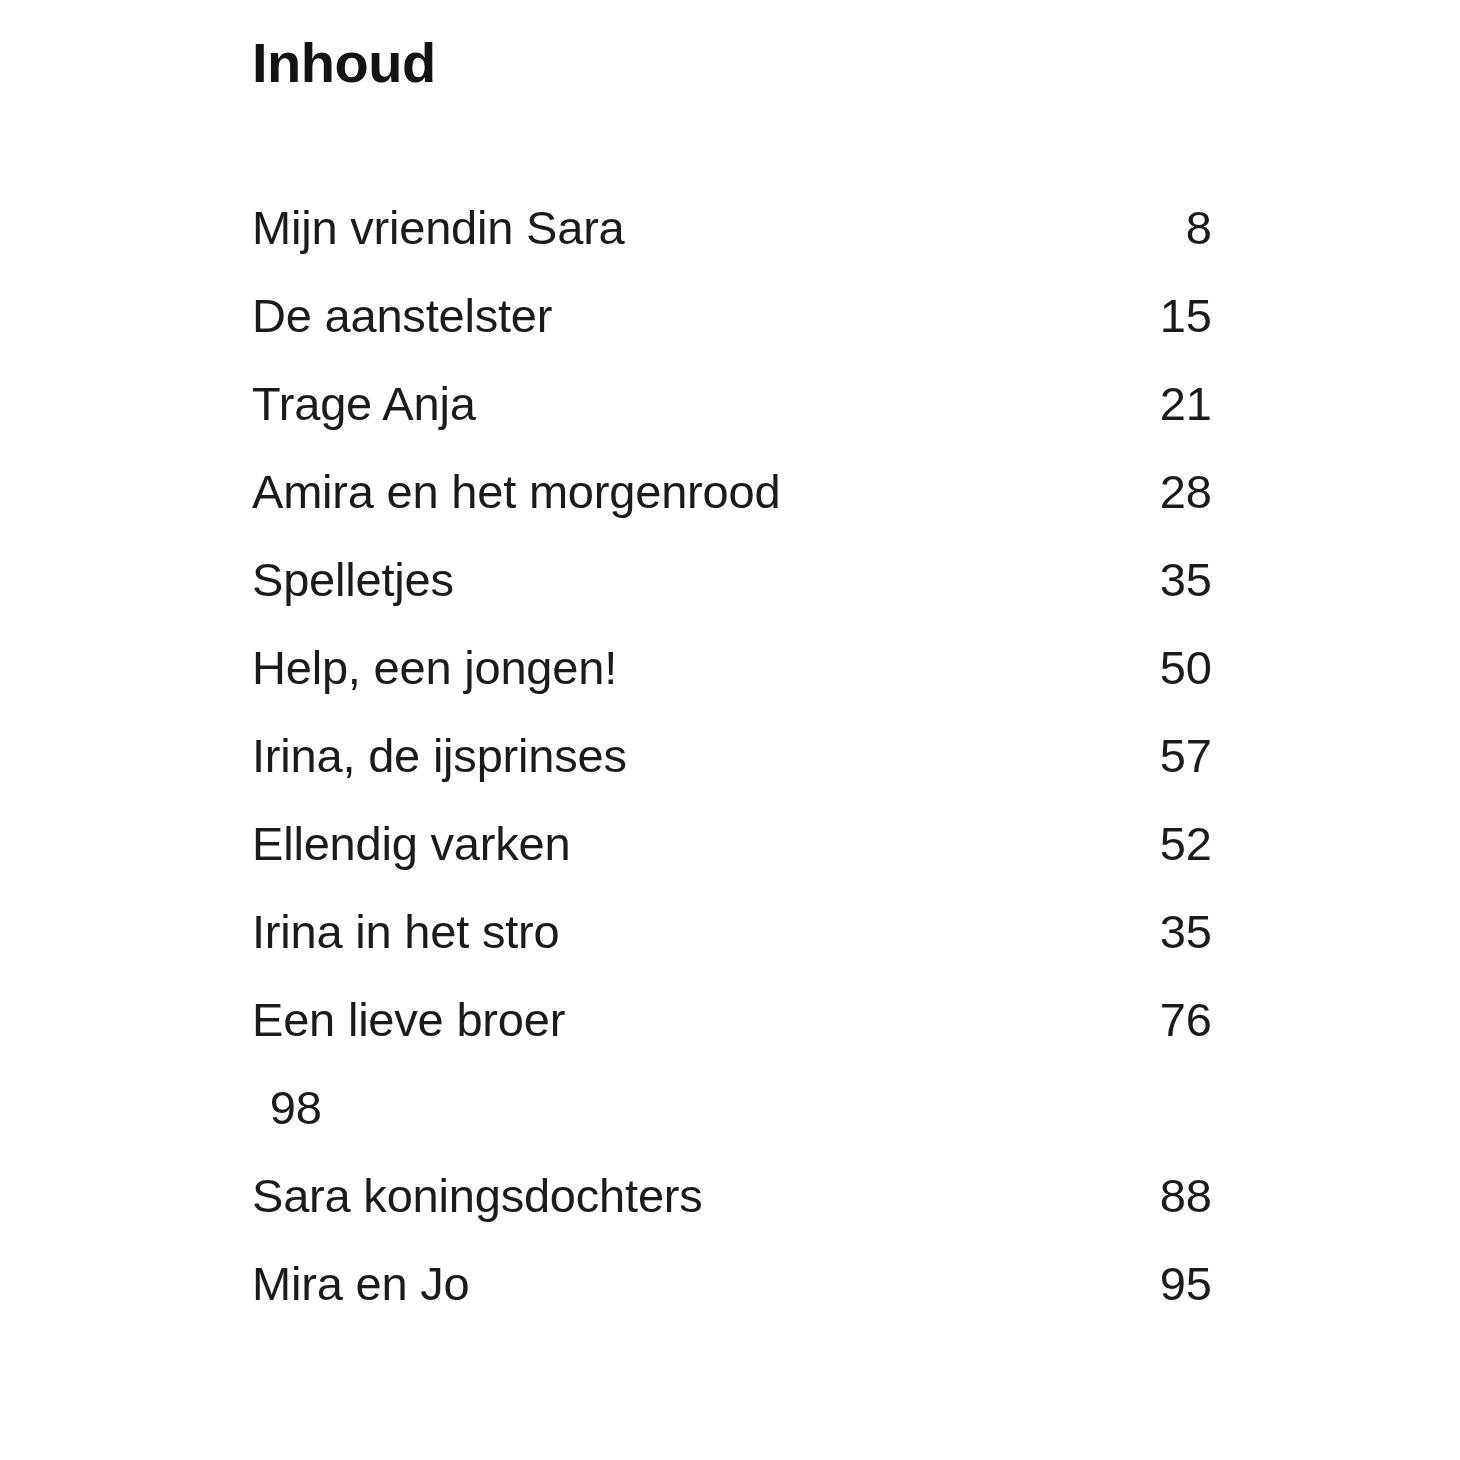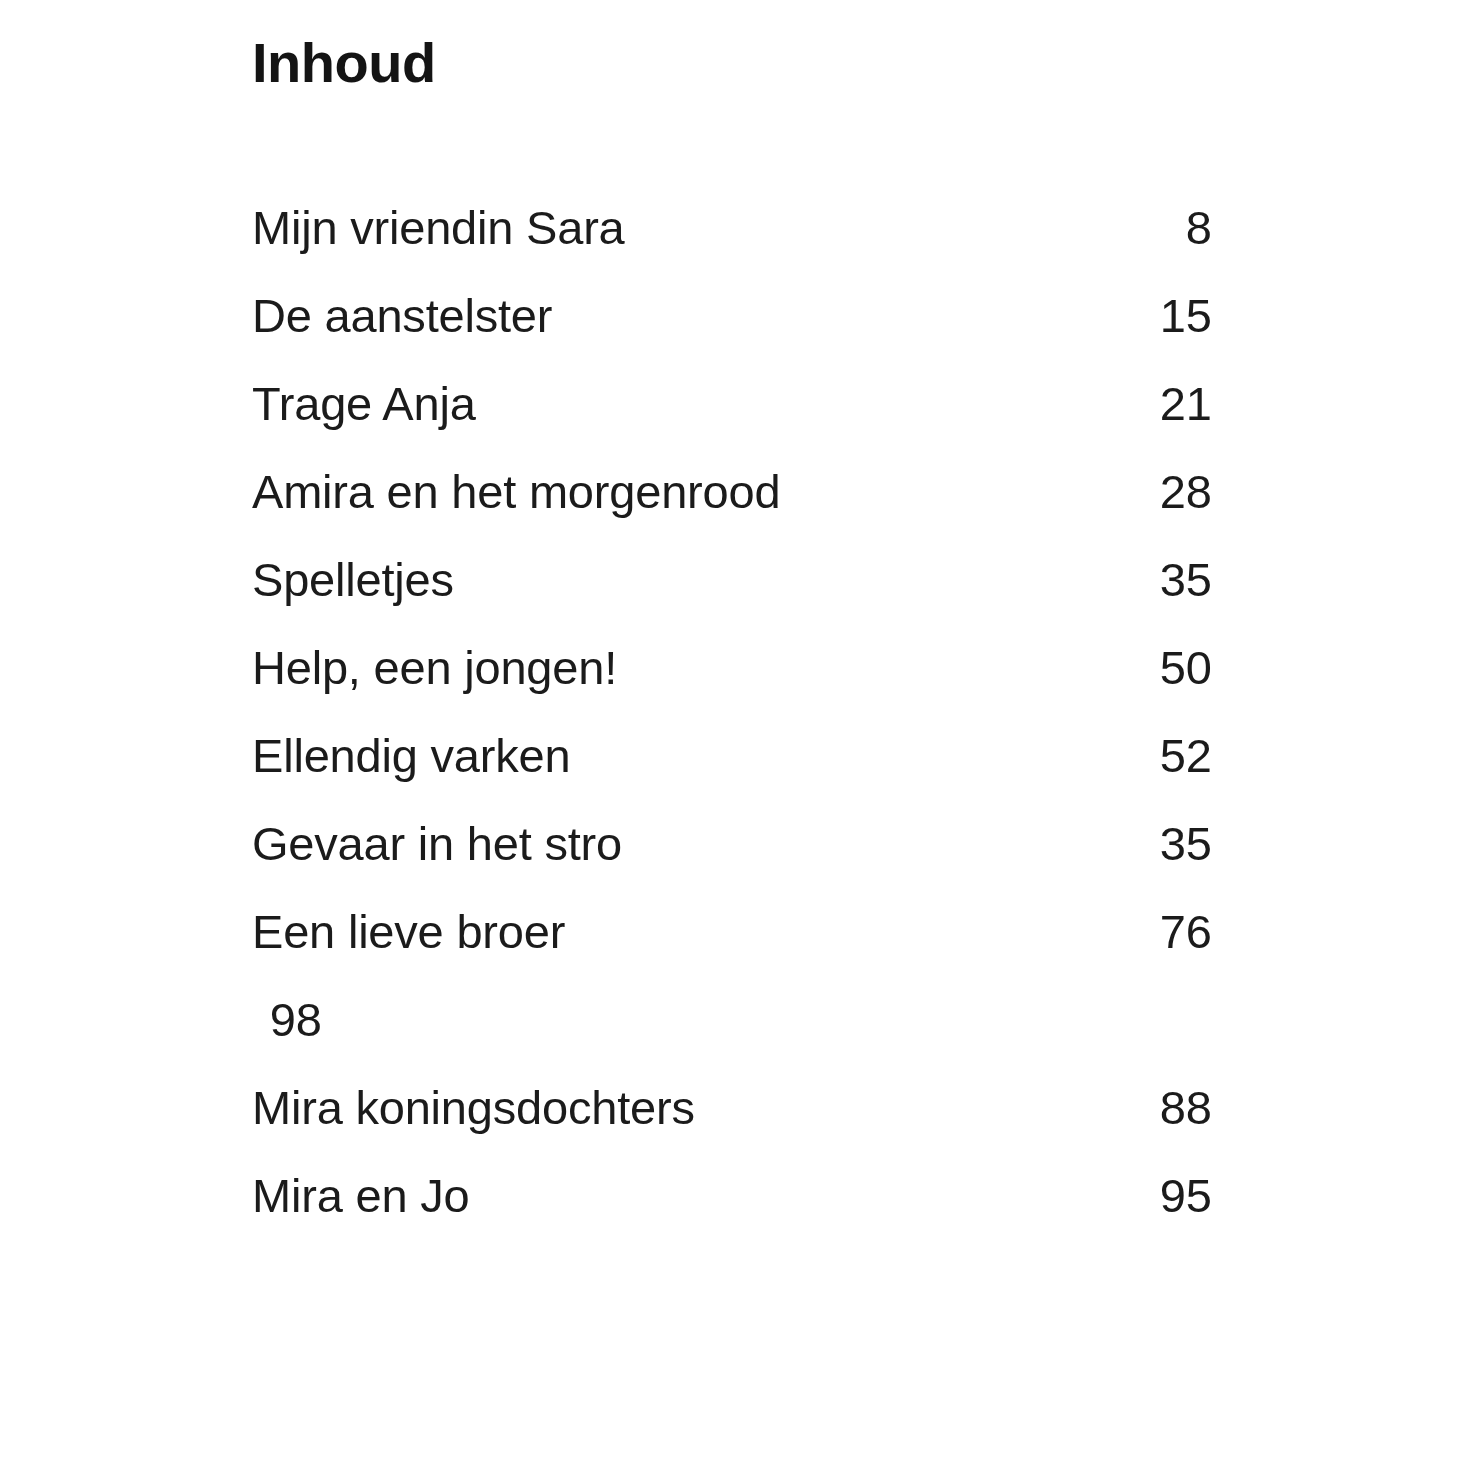--- a/index.html
+++ b/index.html
@@ -93,42 +93,46 @@
       <span class="toc-label">Spelletjes</span>
       <span class="toc-page">35</span>
     </div>
 
 
     <div class="toc-row">
       <span class="toc-label">Help, een jongen!</span>
       <span class="toc-page">50</span>
     </div>
 
+    <div class="toc-row">
+      <span class="toc-label">Irina, de ijsprinses</span>
+      <span class="toc-page">57</span>
+    </div>
 
     <div class="toc-row">
       <span class="toc-label">Ellendig varken</span>
       <span class="toc-page">52</span>
     </div>
 
     <div class="toc-row">
-      <span class="toc-label">Gevaar in het stro</span>
+      <span class="toc-label">Irina in het stro</span>
       <span class="toc-page">35</span>
     </div>
 
     <div class="toc-row">
       <span class="toc-label">Een lieve broer</span>
       <span class="toc-page">76</span>
     </div>
 
     <div class="toc-row">
       <span class="toc-page">98</span>
     </div>
 
     <div class="toc-row">
-      <span class="toc-label">Mira koningsdochters</span>
+      <span class="toc-label">Sara koningsdochters</span>
       <span class="toc-page">88</span>
     </div>
 
     <div class="toc-row">
       <span class="toc-label">Mira en Jo</span>
       <span class="toc-page">95</span>
     </div>
 
   </div>
 </div>

